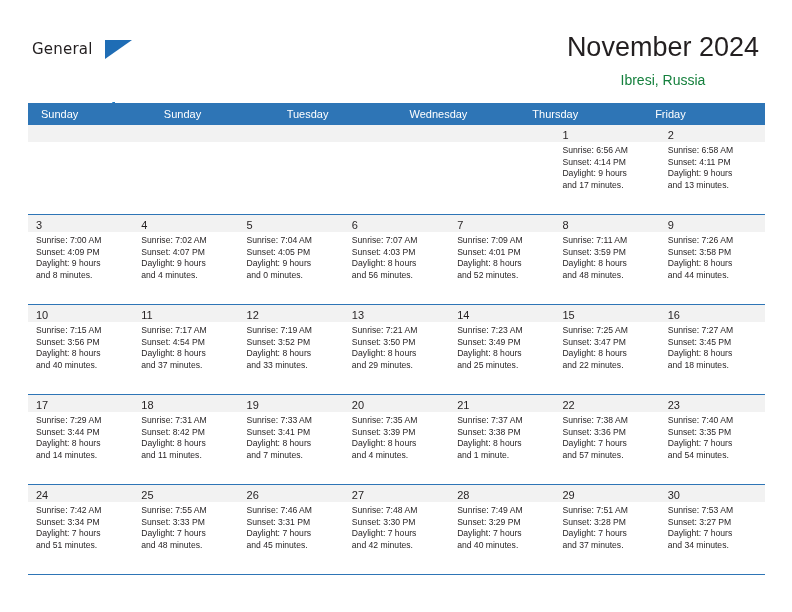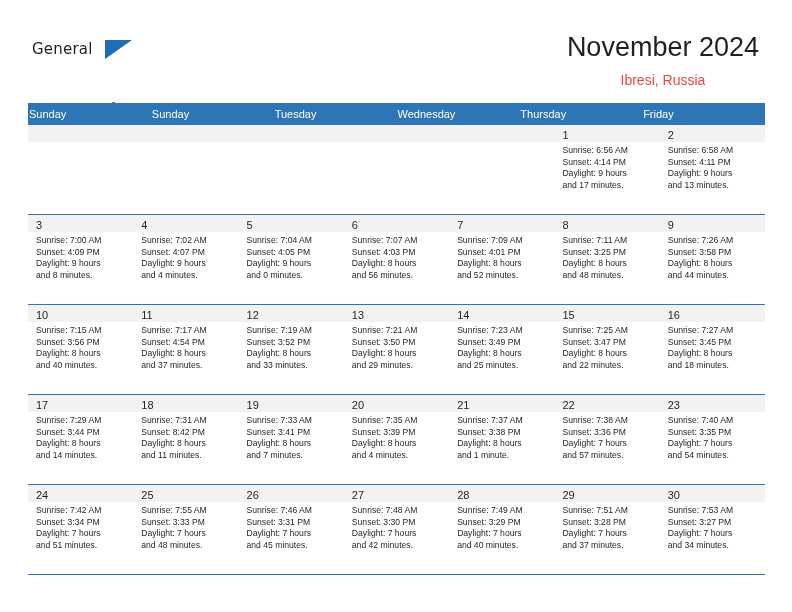--- a/index.html
+++ b/index.html
@@ -78,21 +78,21 @@
     font-size: 27px;
     font-weight: 400;
     color: #231f20;
     line-height: 34px;
     white-space: nowrap;
     font-family: "Liberation Sans", sans-serif;
   }
   .cal-subtitle {
     font-size: 14px;
     font-weight: 400;
-    color: #ef4444;
+    color: #15803d;
     line-height: 20px;
     margin-top: 6px;
     white-space: nowrap;
   }
 
   
   .calendar {
     position: absolute;
     left: 28px;
     top: 103px;
@@ -102,21 +102,21 @@
     display: flex;
     width: 100%;
     background: #2e75b6;
     height: 22px;
   }
   .dow {
     flex: 1 1 0;
     color: #ffffff;
     font-size: 11px;
     line-height: 22px;
-    padding-left: 1px;
+    padding-left: 13px;
     box-sizing: border-box;
     white-space: nowrap;
     overflow: hidden;
   }
   .week {
     display: flex;
     width: 100%;
     border-top: 1px solid #2e75b6;
   }
   .week:first-of-type {
@@ -266,21 +266,21 @@
               <div class="line">Sunrise: 7:09 AM</div>
               <div class="line">Sunset: 4:01 PM</div>
               <div class="line">Daylight: 8 hours</div>
               <div class="line">and 52 minutes.</div>
             </div>
           </div>
           <div class="cell">
             <div class="daynum-strip"><span class="daynum">8</span></div>
             <div class="body">
               <div class="line">Sunrise: 7:11 AM</div>
-              <div class="line">Sunset: 3:25 PM</div>
+              <div class="line">Sunset: 3:59 PM</div>
               <div class="line">Daylight: 8 hours</div>
               <div class="line">and 48 minutes.</div>
             </div>
           </div>
           <div class="cell">
             <div class="daynum-strip"><span class="daynum">9</span></div>
             <div class="body">
               <div class="line">Sunrise: 7:26 AM</div>
               <div class="line">Sunset: 3:58 PM</div>
               <div class="line">Daylight: 8 hours</div>

